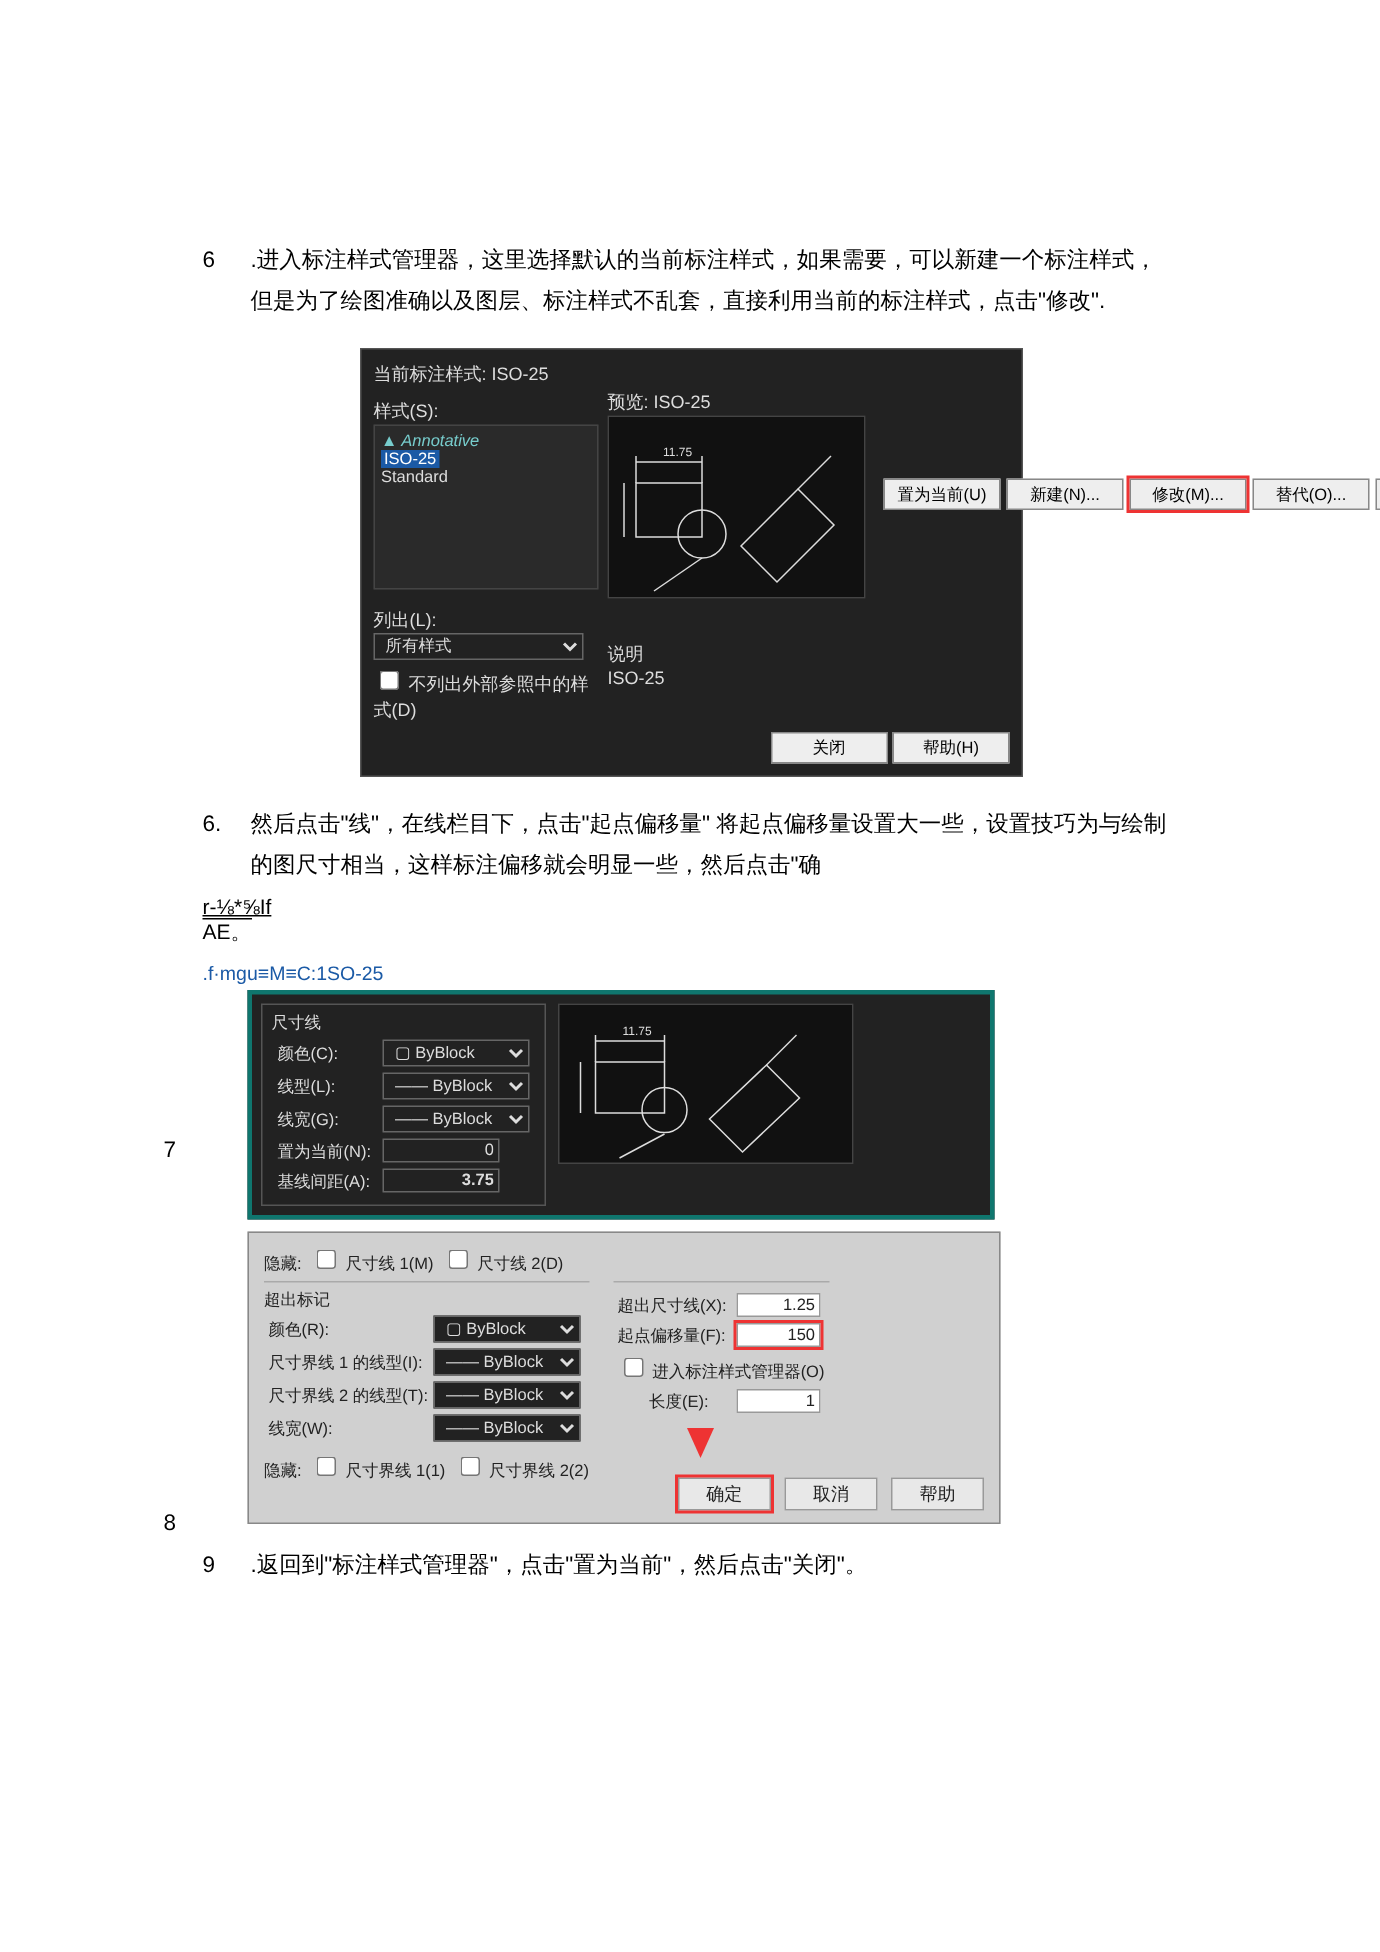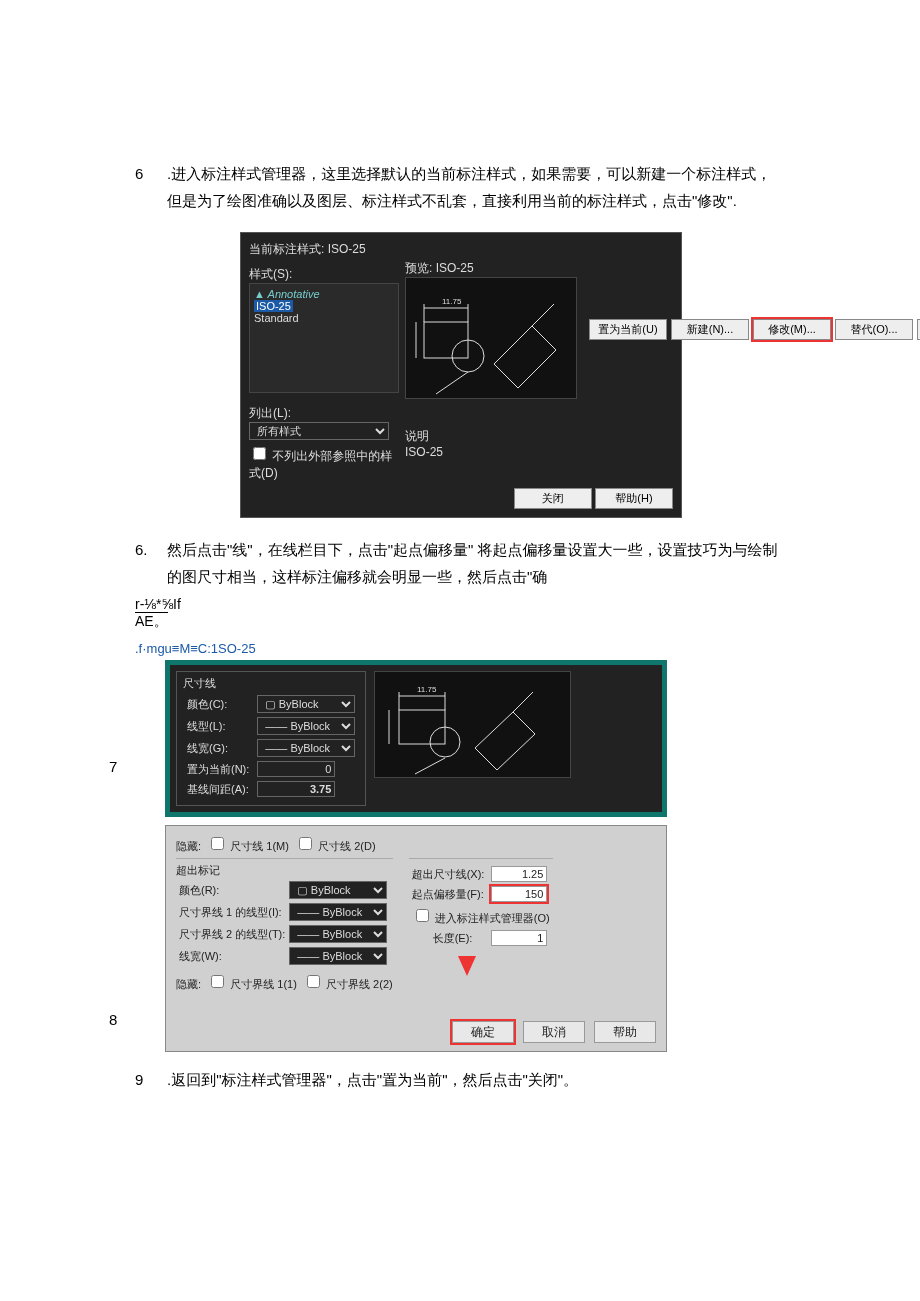--- a/index.html
+++ b/index.html
@@ -13,29 +13,29 @@
   .dlg-list .ann{color:#7cc;font-style:italic}
   .dlg-list .sel{background:#1b5aa6;color:#fff;padding:0 2px;display:inline-block}
   .dlg-preview{background:#111;border:1px solid #444;width:170px;height:120px;position:relative}
   .dlg-btns{display:flex;flex-direction:row;gap:4px}
   .dbtn{background:#eee;color:#000;border:1px solid #888;padding:2px 6px;font-size:11px;text-align:center;min-width:64px}
   .red-frame{outline:2px solid #e33}
   .dlg select,.dlg input[type=text]{background:#222;color:#ddd;border:1px solid #666;font-size:11px;padding:1px 3px}
   .dlg-foot{text-align:right;margin-top:6px}
   .blue-txt{color:#1b5aa6;font-size:13px}
   .middash{margin:10px 0 4px 0}
-  .dlg2{background:#222;color:#ddd;font-size:11px;border:5px solid #0f766e;margin-left:30px;width:480px;padding:6px}
+  .dlg2{background:#222;color:#ddd;font-size:11px;border:3px solid #0f766e;margin-left:30px;width:480px;padding:6px}
   .dlg2 table{border-collapse:collapse}
   .dlg2 td{padding:2px 4px}
   .sel2{background:#222;color:#ddd;border:1px solid #666;font-size:11px;width:98px;padding:1px 3px}
   .mini-prev{background:#111;border:1px solid #444;width:195px;height:105px}
   .dlg3{background:#d0d0d0;color:#222;font-size:11px;border:1px solid #888;margin-left:30px;width:480px;padding:8px 10px 10px 10px;position:relative}
   .num3{background:#fff;border:1px solid #999;width:48px;padding:1px 3px;font-size:11px;display:inline-block;text-align:right}
   .red-arrow{position:absolute;width:0;height:0;border-left:9px solid transparent;border-right:9px solid transparent;border-top:20px solid #e33}
-  .btnrow{text-align:right;margin-top:32px}
+  .btnrow{text-align:right;}
   .btn3{background:#e8e8e8;border:1px solid #999;padding:3px 18px;font-size:12px;margin-left:6px}
   .side-num{position:absolute;left:-26px;font-size:15px;color:#000}
   .svg-dim{stroke:#ddd;stroke-width:1;fill:none}
 </style>
 </head>
 <body>
 
 <div class="page">
 
   
@@ -98,21 +98,21 @@
       <span class="dbtn" style="display:inline-block">关闭</span>
       <span class="dbtn" style="display:inline-block">帮助(H)</span>
     </div>
   </div>
 
   
   <div class="step-row">
     <div class="step-num">6.</div>
     <div class="step-body">然后点击"线"，在线栏目下，点击"起点偏移量" 将起点偏移量设置大一些，设置技巧为与绘制的图尺寸相当，这样标注偏移就会明显一些，然后点击"确</div>
   </div>
-  <div style="font-size:14px">r-⅛*⅝If</div>
+  <div style="text-decoration:underline;font-size:14px">r-⅛*⅝If</div>
   <div style="border-top:1px solid #000;display:inline-block;font-size:14px">AE。</div>
 
   <div class="blue-txt middash">.f·mgu≡M≡C:1SO-25</div>
 
   
   <div style="position:relative">
     <div class="dlg2">
       <div style="display:flex;gap:8px">
         <div>
           <div style="border:1px solid #555;padding:4px 6px 6px 6px">

